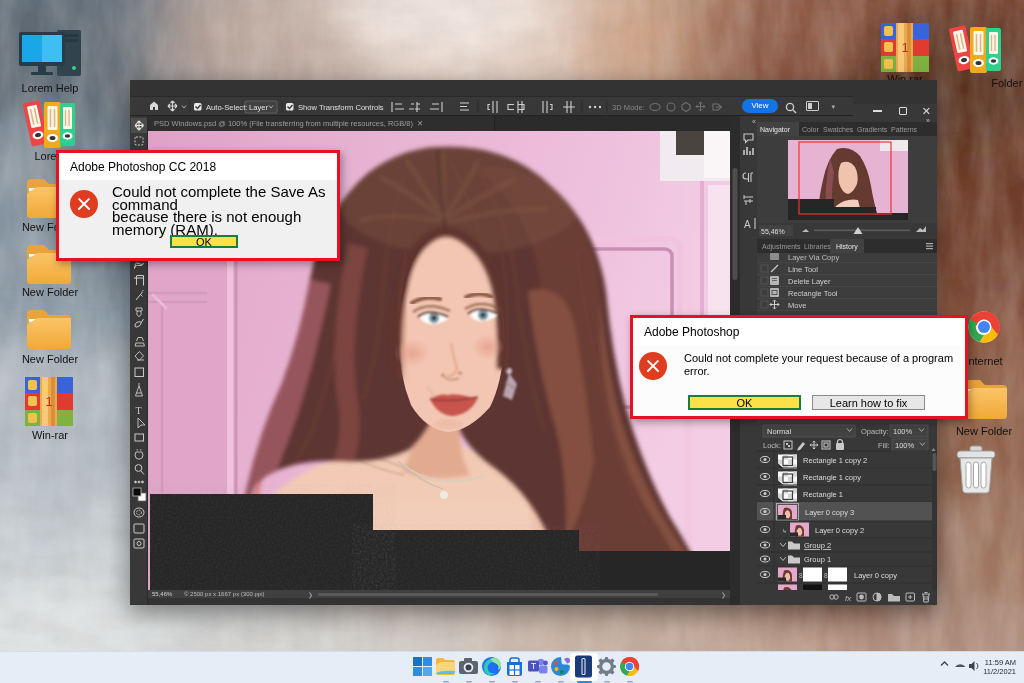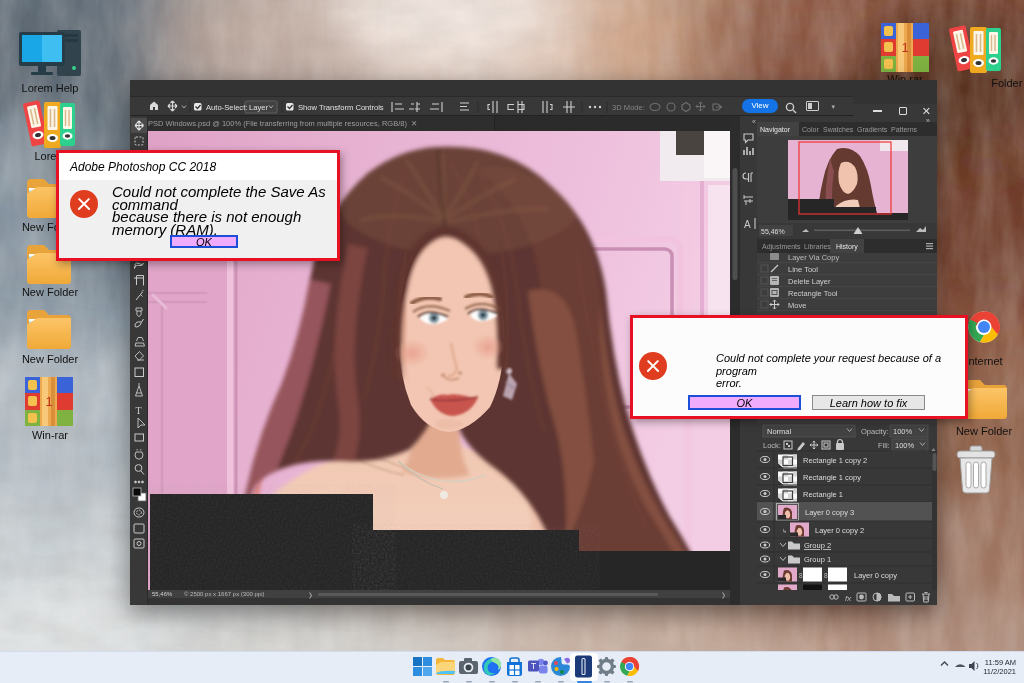--- a/index.html
+++ b/index.html
@@ -11,28 +11,28 @@
   #pswin { position:absolute; left:130px; top:80px; width:807px; height:525px; z-index:5; background:#333333; box-shadow:0 8px 24px rgba(0,0,0,.45); }
   #menubar { position:absolute; left:0; top:0; width:807px; height:16px; background:#383838;margin-top:24px; }
   .menu { position:absolute; top:3.5px; font-size:7px; color:#e2e2e2; }
   #optbar { position:absolute; left:0; top:16px; width:723px; height:20px; background:#383838; border-top:1px solid #2a2a2a; border-bottom:1px solid #222; }
   #toolbar { position:absolute; left:0; top:36px; width:18px; height:489px; background:#383838; border-right:1px solid #2a2a2a; }
   #tabbar { position:absolute; left:18px; top:36px; width:582px; height:15px; background:#2b2b2b; }
   #canvas { position:absolute; left:18px; top:51px; width:582px; height:459px; background:#e8b7d4; overflow:hidden; }
   #statusbar { position:absolute; left:18px; top:510px; width:582px; height:8px; background:#404040; color:#cfcfcf; font-size:6px; }
   #rightcol { position:absolute; left:600px; top:36px; width:207px; height:489px; background:#2e2e2e; }
   
-  .dlg { position:absolute; z-index:20; background:#f0f0f0; border:3px solid #e81123; box-shadow:2px 3px 8px rgba(0,0,0,.35);font-style:italic; }
+  .dlg { position:absolute; z-index:20; background:#f0f0f0; border:3px solid #e81123; box-shadow:2px 3px 8px rgba(0,0,0,.35); }
   .dlg .ttl { background:#fff; font-size:12px; color:#000; padding:7px 0 6px 11px; }
   .errico { position:absolute; width:28px; height:28px; border-radius:50%; background:#e03c1f; }
   .errico:before, .errico:after { content:""; position:absolute; left:6px; top:13px; width:16px; height:2.4px; background:#fff; border-radius:1px; }
   .errico:before { transform:rotate(45deg); }
   .errico:after { transform:rotate(-45deg); }
   .btn { position:absolute; font-size:11px; text-align:center; background:#e7e7e7; border:1px solid #8a8a8a; color:#000; }
-  .btnb { border:2px solid #1d4ed8; background:#f0abfc; }
+  .btnb { border:2px solid #15803d; background:#fde047; }
   
   #taskbar { position:absolute; left:0; top:651px; width:1024px; height:32px; background:#e9eef7; z-index:10; }
 </style>
 </head>
 <body>
 <svg id="bgtex" width="1024" height="683">
   <defs>
     <filter id="blur40" x="-60%" y="-60%" width="220%" height="220%">
         <feGaussianBlur stdDeviation="38"></feGaussianBlur>
       </filter>
@@ -324,21 +324,21 @@
         <rect x="0" y="0" width="8" height="8" fill="#0a0a0a" stroke="#bbb" stroke-width="0.8"></rect>
       </g>
       <rect x="4" y="392" width="10" height="9" rx="4.5" fill="none" stroke="#c9c9c9"></rect>
       <circle cx="9" cy="396.5" r="2.4" fill="none" stroke="#c9c9c9" stroke-dasharray="1.5 1"></circle>
       <rect x="4" y="408" width="10" height="9" rx="1" fill="none" stroke="#c9c9c9"></rect>
       <rect x="4" y="423" width="10" height="9" rx="1" fill="none" stroke="#c9c9c9"></rect>
         <circle cx="9" cy="427.5" r="2" fill="none" stroke="#c9c9c9"></circle>
     </svg>
   </div>
   <div id="tabbar">
-    <div style="position:absolute;left:0;top:0;width:347px;height:15px;background:#2e2e2e;border-right:1px solid #222;color:#9e9e9e;font-size:7.5px;line-height:15px;white-space:nowrap;overflow:hidden;">PSD Windows.psd @ 100% (File transferring from multiple resources, RGB/8)&nbsp;&nbsp;✕</div>
+    <div style="position:absolute;left:0;top:0;width:347px;height:15px;background:#2e2e2e;border-right:1px solid #222;color:#9e9e9e;font-size:7.5px;line-height:15px;padding-left:6px;white-space:nowrap;overflow:hidden;">PSD Windows.psd @ 100% (File transferring from multiple resources, RGB/8)&nbsp;&nbsp;✕</div>
   </div>
   <div id="canvas">
   <svg width="582" height="459" viewBox="0 0 582 459">
     <defs>
       <linearGradient id="wallg" x1="0" y1="0" x2="1" y2="0.25">
         <stop offset="0" stop-color="#dfa2c6"></stop>
             <stop offset="0.35" stop-color="#e7b2d2"></stop>
             <stop offset="0.75" stop-color="#eec0dd"></stop>
             <stop offset="1" stop-color="#f3cde4"></stop>
       </linearGradient>
@@ -761,22 +761,23 @@
 </div>
 
 <div class="dlg" id="dlg1" style="left:56px; top:150px; width:284px; height:111px;">
   <div class="ttl">Adobe Photoshop CC 2018</div>
   <div class="errico" style="left:11px; top:37px;"></div>
   <div style="position:absolute; left:53px; top:33px; font-size:15px; color:#000; line-height:12.5px;">Could not complete the Save As command<br>because there is not enough memory (RAM).</div>
   <div class="btn btnb" style="left:111px; top:82px; width:68px; height:13px; line-height:11px;">OK</div>
 </div>
 
 <div class="dlg" id="dlg2" style="left:630px; top:315px; width:338px; height:104px; background:#fcfcfc;">
+  <div class="ttl">Adobe Photoshop</div>
   <div class="errico" style="left:6px; top:34px;"></div>
-  <div style="position:absolute; left:51px; top:34px; font-size:11px; color:#000; line-height:12.5px;margin-left:32px;">Could not complete your request because of a program<br>error.</div>
+  <div style="position:absolute; left:51px; top:34px; font-size:11px; color:#000; line-height:12.5px;">Could not complete your request because of a program<br>error.</div>
   <div class="btn btnb" style="left:55px; top:77px; width:113px; height:15px; line-height:12px;">OK</div>
   <div class="btn" style="left:179px; top:77px; width:113px; height:15px; line-height:14px;">Learn how to fix</div>
 </div>
 
 <div id="taskbar">
   <svg width="1024" height="32">
     <rect width="1024" height="32" fill="#e7edf7"></rect>
     <rect width="1024" height="1" fill="#d3dced"></rect>
 
     <g transform="translate(413,6)">

